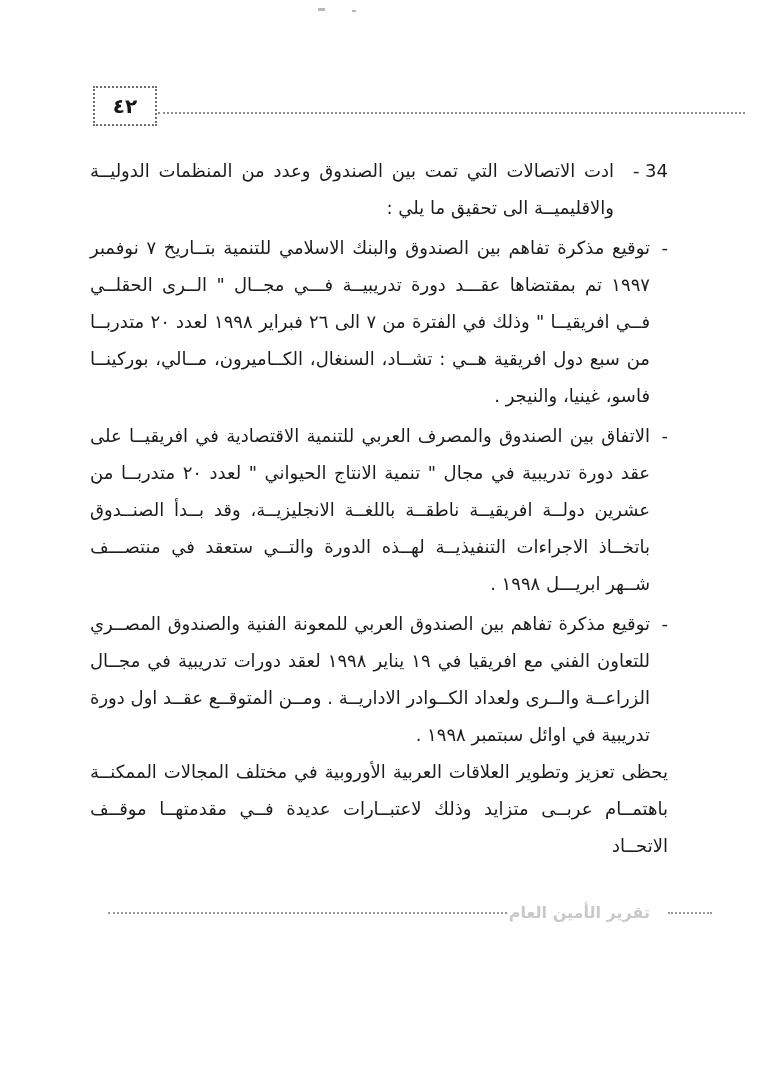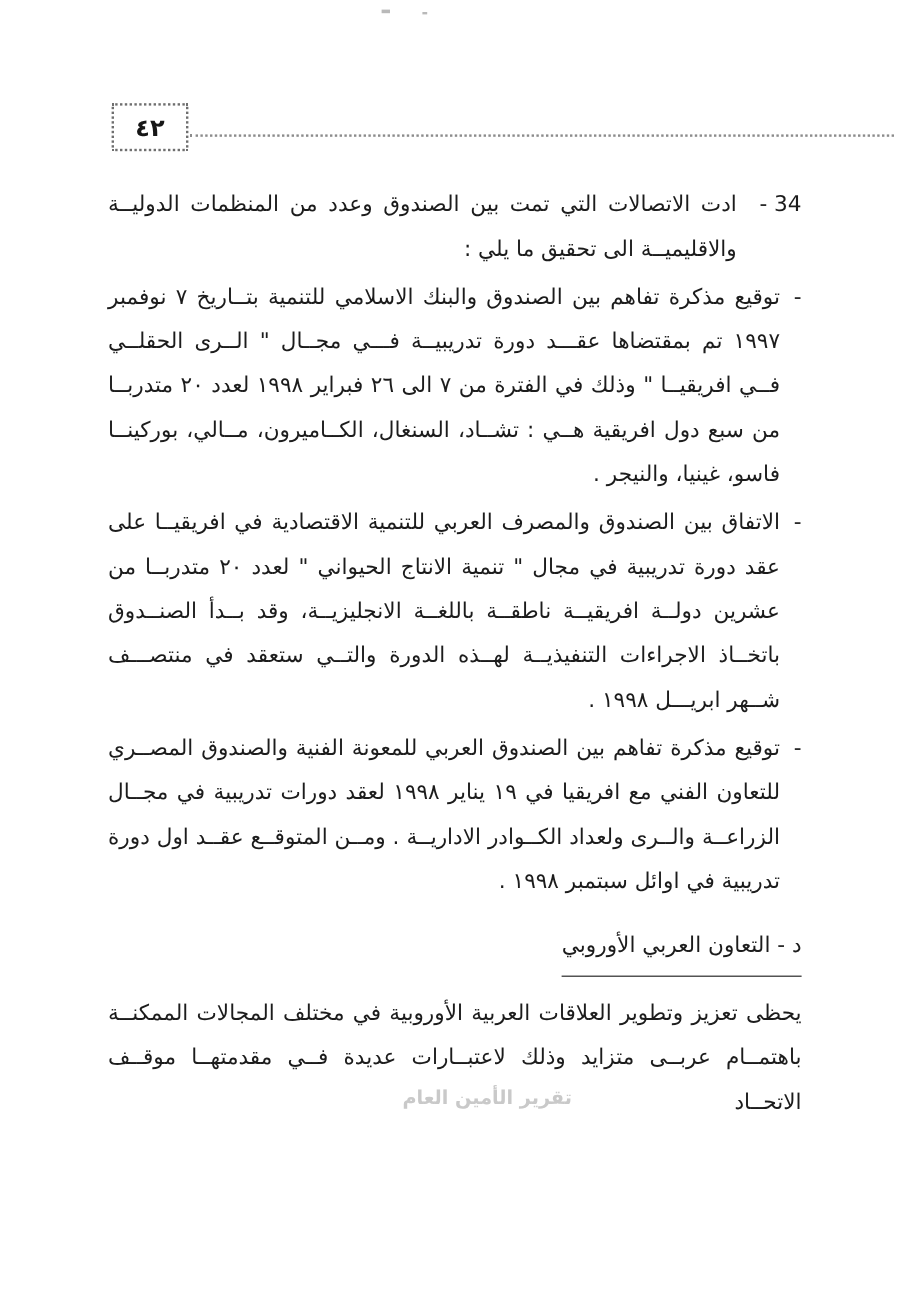--- a/index.html
+++ b/index.html
@@ -70,21 +70,20 @@
     border-bottom: 1.5px solid #2a2a2a;
     padding-bottom: 7px;
   }
 
   
   .footer-row {
     position: absolute;
     left: 108px; right: 46px; top: 903px;
     display: flex;
     align-items: center;
-    flex-direction: column;
   }
   .footer-dotted { border-bottom: 2px dotted #9a9a9a; height: 0; }
   .footer-dotted.long { flex: 1 1 auto; }
   .footer-dotted.short { flex: 0 0 44px; margin-left: 8px; }
   .footer-watermark {
     flex: 0 0 auto;
     direction: rtl;
     margin: 0 10px 0 2px;
     font-size: 16px;
     font-weight: bold;
@@ -121,23 +120,20 @@
     <div class="bullet">
       <div class="bmarker">-</div>
       <div class="btext">الاتفاق بين الصندوق والمصرف العربي للتنمية الاقتصادية في افريقيــا على عقد دورة تدريبية في مجال " تنمية الانتاج الحيواني " لعدد ٢٠ متدربــا من عشرين دولــة افريقيــة ناطقــة باللغــة الانجليزيــة، وقد بــدأ الصنــدوق باتخــاذ الاجراءات التنفيذيــة لهــذه الدورة والتــي ستعقد في منتصـــف شــهر ابريـــل ١٩٩٨ .</div>
     </div>
 
     <div class="bullet">
       <div class="bmarker">-</div>
       <div class="btext">توقيع مذكرة تفاهم بين الصندوق العربي للمعونة الفنية والصندوق المصــري للتعاون الفني مع افريقيا في ١٩ يناير ١٩٩٨ لعقد دورات تدريبية في مجــال الزراعــة والــرى ولعداد الكــوادر الاداريــة . ومــن المتوقــع عقــد اول دورة تدريبية في اوائل سبتمبر ١٩٩٨ .</div>
     </div>
 
-    <div class="section-heading">
-      <span>د - التعاون العربي الأوروبي</span>
-    </div>
 
     <div class="numbered-item">
       <div class="itext">يحظى تعزيز وتطوير العلاقات العربية الأوروبية في مختلف المجالات الممكنــة باهتمــام عربــى متزايد وذلك لاعتبــارات عديدة فــي مقدمتهــا موقــف الاتحــاد</div>
     </div>
 
   </div>
 
   <div class="footer-row">
     <div class="footer-dotted long"></div>
     <div class="footer-watermark">تقرير الأمين العام</div>

